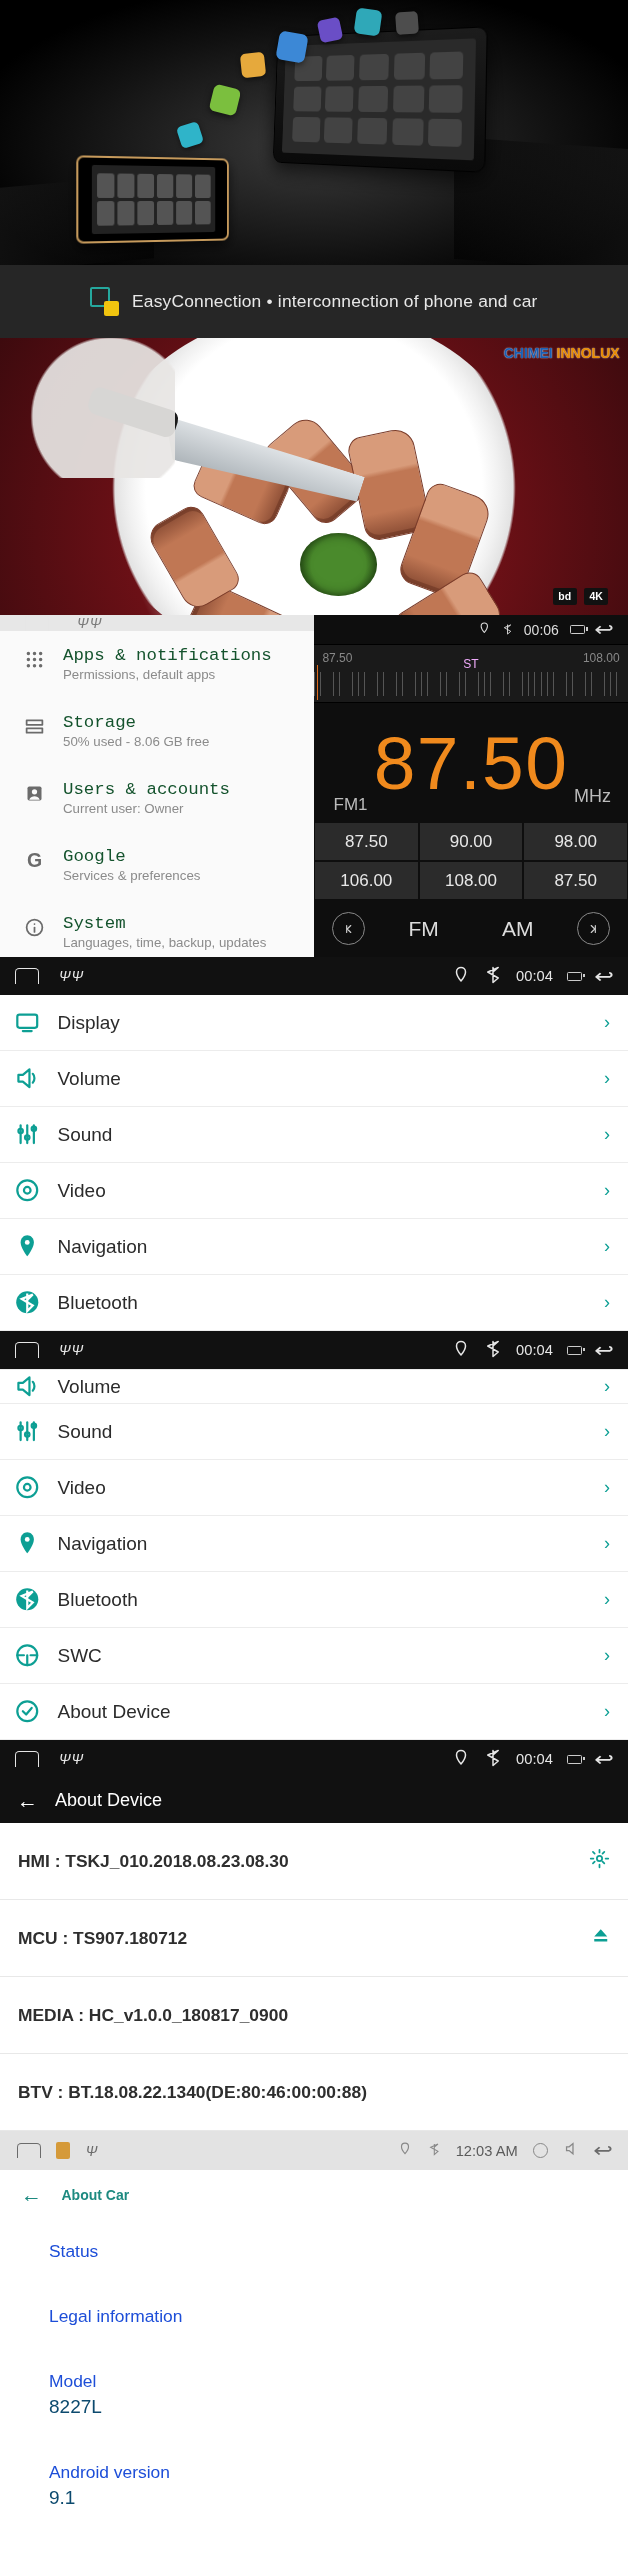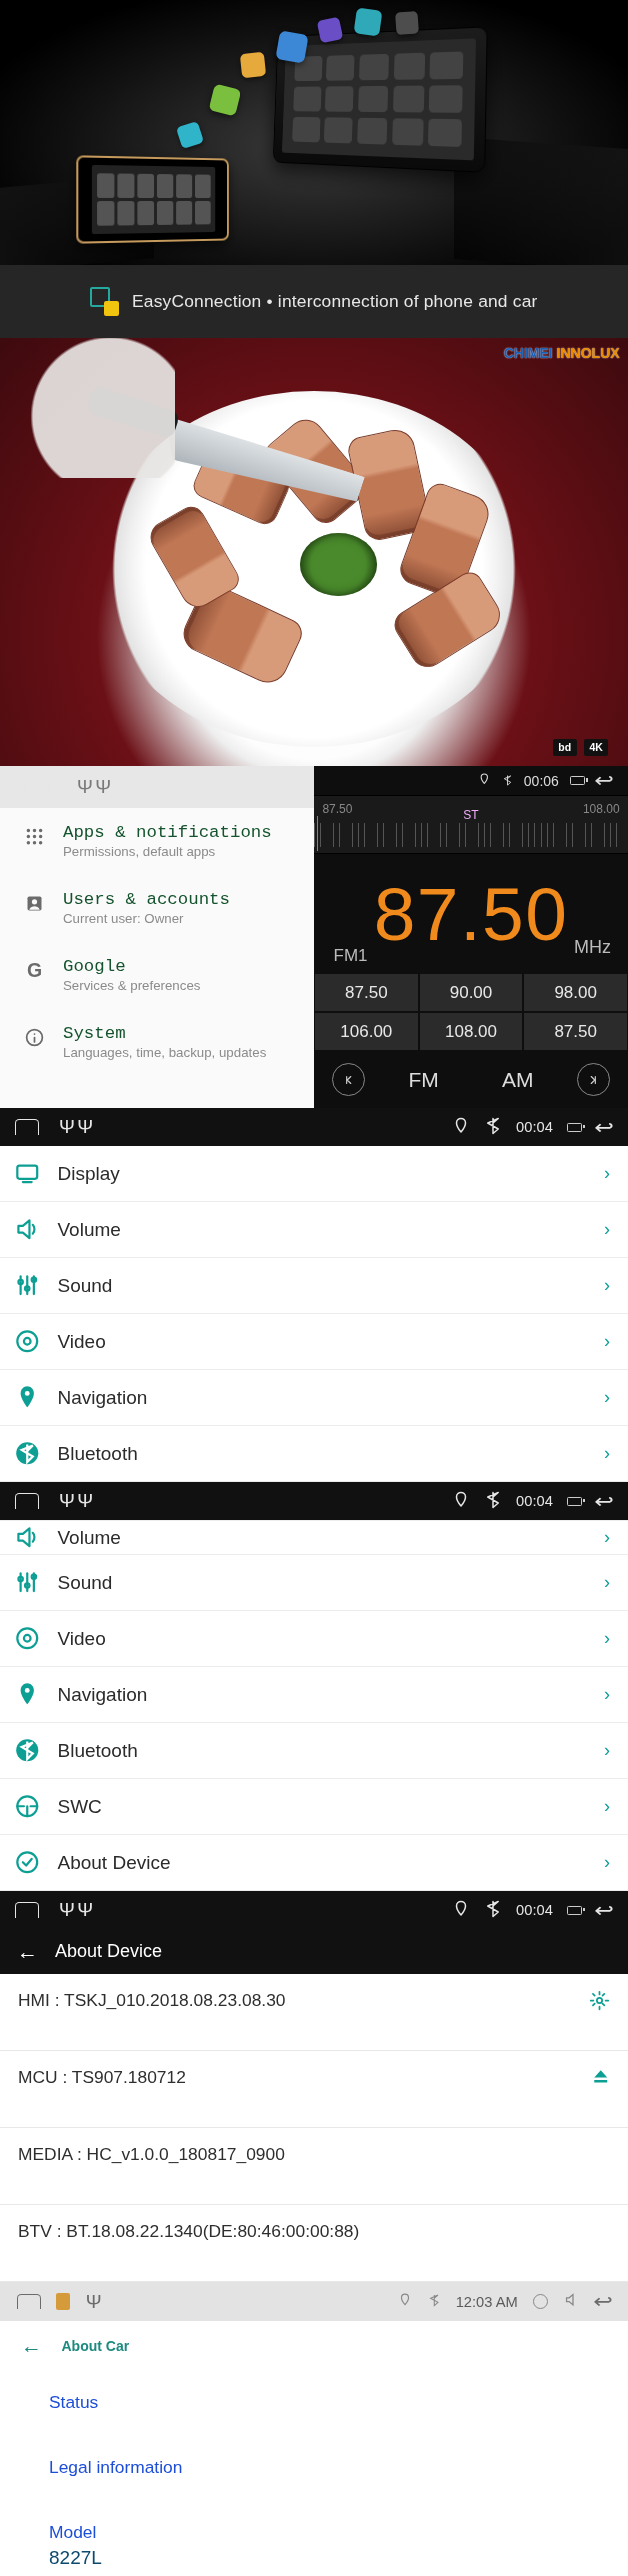--- a/index.html
+++ b/index.html
@@ -25,21 +25,21 @@
   .promo .bezel-l { position:absolute; left:0; top:181px; width:154px; height:84px; background:linear-gradient(100deg,#1b1b1b,#000); transform:skewY(-5deg); opacity:.6;}
   .promo .bezel-r { position:absolute; right:0; top:143px; width:174px; height:122px; background:linear-gradient(260deg,#1b1b1b,#000); transform:skewY(4deg); opacity:.6;}
 
   .tagline-bar { background:#262626; height:73px; display:flex; align-items:center; justify-content:center; gap:12.6px; }
   .ec-icon { width:29px; height:29px; position:relative; }
   .ec-icon .sq1{ position:absolute; width:19.5px; height:19.5px; border:2.8px solid #25a89e; left:0; top:0; border-radius:2.1px;}
   .ec-icon .sq2{ position:absolute; width:15.4px; height:15.4px; background:#f1c40f; right:0; bottom:0; border-radius:2.1px;}
   .tagline-bar span { color:#e8e8e8; font-size:17.4px; font-weight:300; letter-spacing:0.2px;}
 
   
-  .video-still { height:428px; position:relative; overflow:hidden; background:radial-gradient(circle at 50% 70%, #fdfdfd 0 28%, #eee 32%, #6b1016 50%, #3d0a0e 100%);padding-left:12px;}
+  .video-still { height:277px; position:relative; overflow:hidden; background:radial-gradient(circle at 50% 70%, #fdfdfd 0 28%, #eee 32%, #6b1016 50%, #3d0a0e 100%);padding-left:12px;}
   .video-still .plate { position:absolute; left:50%; top:54%; transform:translate(-50%,-50%); width:433px; height:356px; background:radial-gradient(circle,#fff 0 60%, #f1f1f1 66%, #e3e3e3 71%, transparent 72%); border-radius:50%; }
   .video-still .meat { position:absolute; width:66px; height:105px; background:linear-gradient(#d89b7a 0 35%, #c07754 40% 75%, #8a4c34 100%); border:1.4px solid #7a3c2a; border-radius:14px 19.5px 18px 15.4px; box-shadow:inset 0 -4.2px 0 rgba(90,40,25,.4);}
   .video-still .m1{left:209px; top:94px; transform:rotate(-66deg) scale(.85);}
   .video-still .m2{left:283px; top:80px; transform:rotate(-40deg) scale(.95);}
   .video-still .m3{left:356px; top:94px; transform:rotate(-12deg);}
   .video-still .m4{left:412px; top:150px; transform:rotate(20deg);}
   .video-still .m5{left:415px; top:230px; transform:rotate(58deg) scale(.95);}
   .video-still .m6{left:209px; top:244px; transform:rotate(115deg) scale(1.05);}
   .video-still .m7{left:161px; top:167px; transform:rotate(150deg) scale(.9);}
   .video-still .parsley{position:absolute; left:300px; top:195px; width:77px; height:63px; background:radial-gradient(circle,#4a8a2c 0 55%,#2f5e1b 80%); border-radius:50%; box-shadow:inset 0 0 11px #1d3a10;}
@@ -82,35 +82,35 @@
   .radio-ctrl { height:57px; display:flex; align-items:center; justify-content:space-between; padding:0 18px; background:#0e0e0e;}
   .radio-ctrl .seek{width:33px; height:33px; border:1.4px solid #888; border-radius:50%; display:flex; align-items:center; justify-content:center; color:#ccc; font-size:15.4px;}
   .radio-ctrl .mode{font-size:21px; color:#ddd; padding:0 19.5px;}
 
   
   .darkbar { height:38px; background:#111; display:flex; align-items:center; padding:0 15.4px; color:#e6e6e6; }
   .darkbar .left { display:flex; gap:19.5px; align-items:center; }
   .darkbar .right { margin-left:auto; display:flex; gap:14px; align-items:center; font-size:14.7px;}
   .darkbar svg{width:18px; height:18px;}
   .home-outline{width:24px; height:15.4px; border:1.4px solid #e6e6e6; border-bottom:none; border-radius:4.2px 4.2px 0 0; position:relative;}
-  .psi{font-size:19px; letter-spacing:-1.4px;}
+  .psi{font-size:14px; letter-spacing:-1.4px;font-style:italic;}
   .darkbar .bat{ width:15.4px; height:9px; border:1.4px solid #ccc; border-radius:1.4px; position:relative;}
   .darkbar .bat::after{content:""; position:absolute; right:-3.5px; top:1.4px; width:2.1px; height:3.5px; background:#ccc;}
   .back-arr{font-size:19.5px; transform:scaleX(1.2);}
 
   
   .teal-list .item { display:flex; align-items:center; height:56px; padding:0 18px 0 14px; border-bottom:0.7px solid #ececec;}
   .teal-list .item .ic{ width:26.5px; height:26.5px; color:#0d9f94; flex:none; margin-right:17px; display:flex; align-items:center; justify-content:center;}
   .teal-list .item .lbl{ font-size:19px; color:#2b2b2b;}
   .teal-list .item .chev{ margin-left:auto; color:#0d9f94; font-size:18px;}
 
   
   .about-hdr{ height:45px; background:#111; display:flex; align-items:center; gap:17px; padding:0 17px; color:#fff; font-size:18px;}
   .about-hdr .bk{font-size:21px;}
-  .about-rows .arow{ display:flex; align-items:flex-start; padding:16px 18px; height:77px; border-bottom:1.4px solid #e8e8e8;}
+  .about-rows .arow{ display:flex; align-items:center; padding:16px 18px; height:77px; border-bottom:1.4px solid #e8e8e8;font-weight:bold;}
   .about-rows .arow span{ font-size:17.4px; color:#2e2e2e;}
   .about-rows .arow .action{ margin-left:auto; color:#0d9f94; font-size:21px;}
 
   
   .lightbar { height:39px; background:#e3e3e3; display:flex; align-items:center; padding:0 17px; color:#5b5b5b;}
   .lightbar .left{display:flex; gap:15.4px; align-items:center;}
   .lightbar .right{margin-left:auto; display:flex; gap:15.4px; align-items:center; font-size:14.7px;}
   .lightbar .home-outline{border-color:#6b6b6b;}
   .lightbar .sun{width:15.4px;height:15.4px;border:1.4px solid #888;border-radius:50%;position:relative;}
   .aboutcar-hdr{display:flex; align-items:center; gap:19.5px; height:49px; padding:0 21px; color:#1d8a80;}
@@ -230,20 +230,34 @@
               <circle cx="19" cy="19" r="1"></circle>
             </g>
           </svg>
       </div>
       <div class="txt">
         <div class="t">Apps &amp; notifications</div>
         <div class="s">Permissions, default apps</div>
       </div>
     </div>
 
+    <div class="row">
+      <div class="ic">
+        <svg viewBox="0 0 24 24">
+            <g class="stroke">
+              <rect x="3" y="5" width="18" height="5"></rect>
+              <rect x="3" y="14" width="18" height="5"></rect>
+            </g>
+          </svg>
+      </div>
+      <div class="txt">
+        <div class="t">Storage</div>
+        <div class="s">50% used - 8.06 GB free</div>
+      </div>
+    </div>
 
     <div class="row">
       <div class="ic">
         <svg viewBox="0 0 24 24">
             <g fill="#6b6b6b">
               <rect x="4" y="4" width="16" height="16" rx="2"></rect>
             </g>
             <g fill="#fafafa">
               <circle cx="12" cy="10" r="3"></circle>
               <path d="M6 19c1-3 4-4 6-4s5 1 6 4z"></path>

